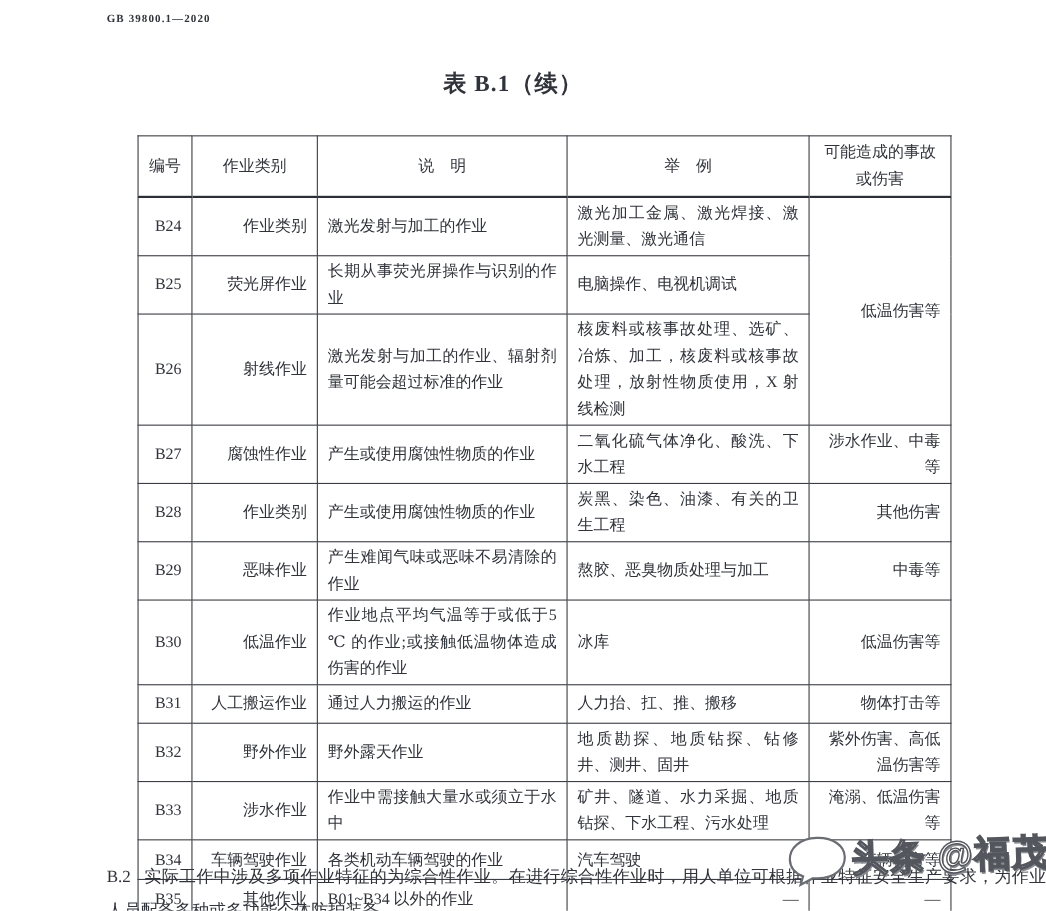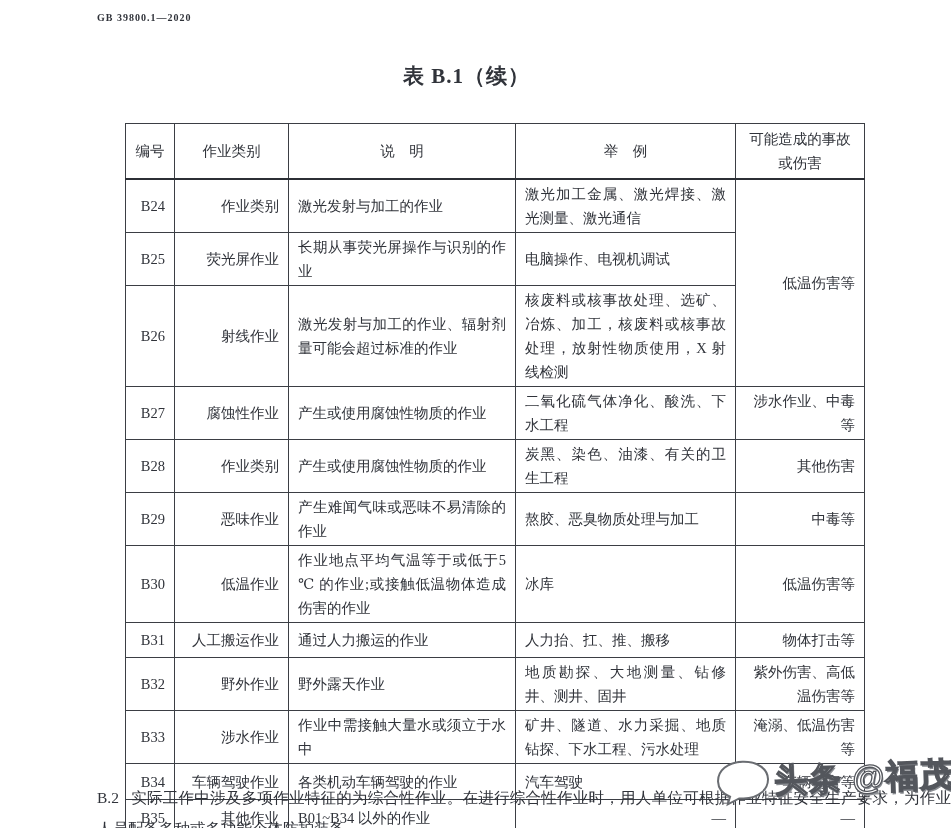--- a/index.html
+++ b/index.html
@@ -183,21 +183,21 @@
         <td class="center">B31</td>
         <td class="center">人工搬运作业</td>
         <td class="just">通过人力搬运的作业</td>
         <td class="just">人力抬、扛、推、搬移</td>
         <td class="center">物体打击等</td>
       </tr>
       <tr>
         <td class="center">B32</td>
         <td class="center">野外作业</td>
         <td class="just">野外露天作业</td>
-        <td class="just">地质勘探、大地测量、钻修井、测井、固井</td>
+        <td class="just">地质勘探、地质钻探、钻修井、测井、固井</td>
         <td class="center">紫外伤害、高低温伤害等</td>
       </tr>
       <tr>
         <td class="center">B33</td>
         <td class="center">涉水作业</td>
         <td class="just">作业中需接触大量水或须立于水中</td>
         <td class="just">矿井、隧道、水力采掘、地质钻探、下水工程、污水处理</td>
         <td class="center">淹溺、低温伤害等</td>
       </tr>
       <tr>

